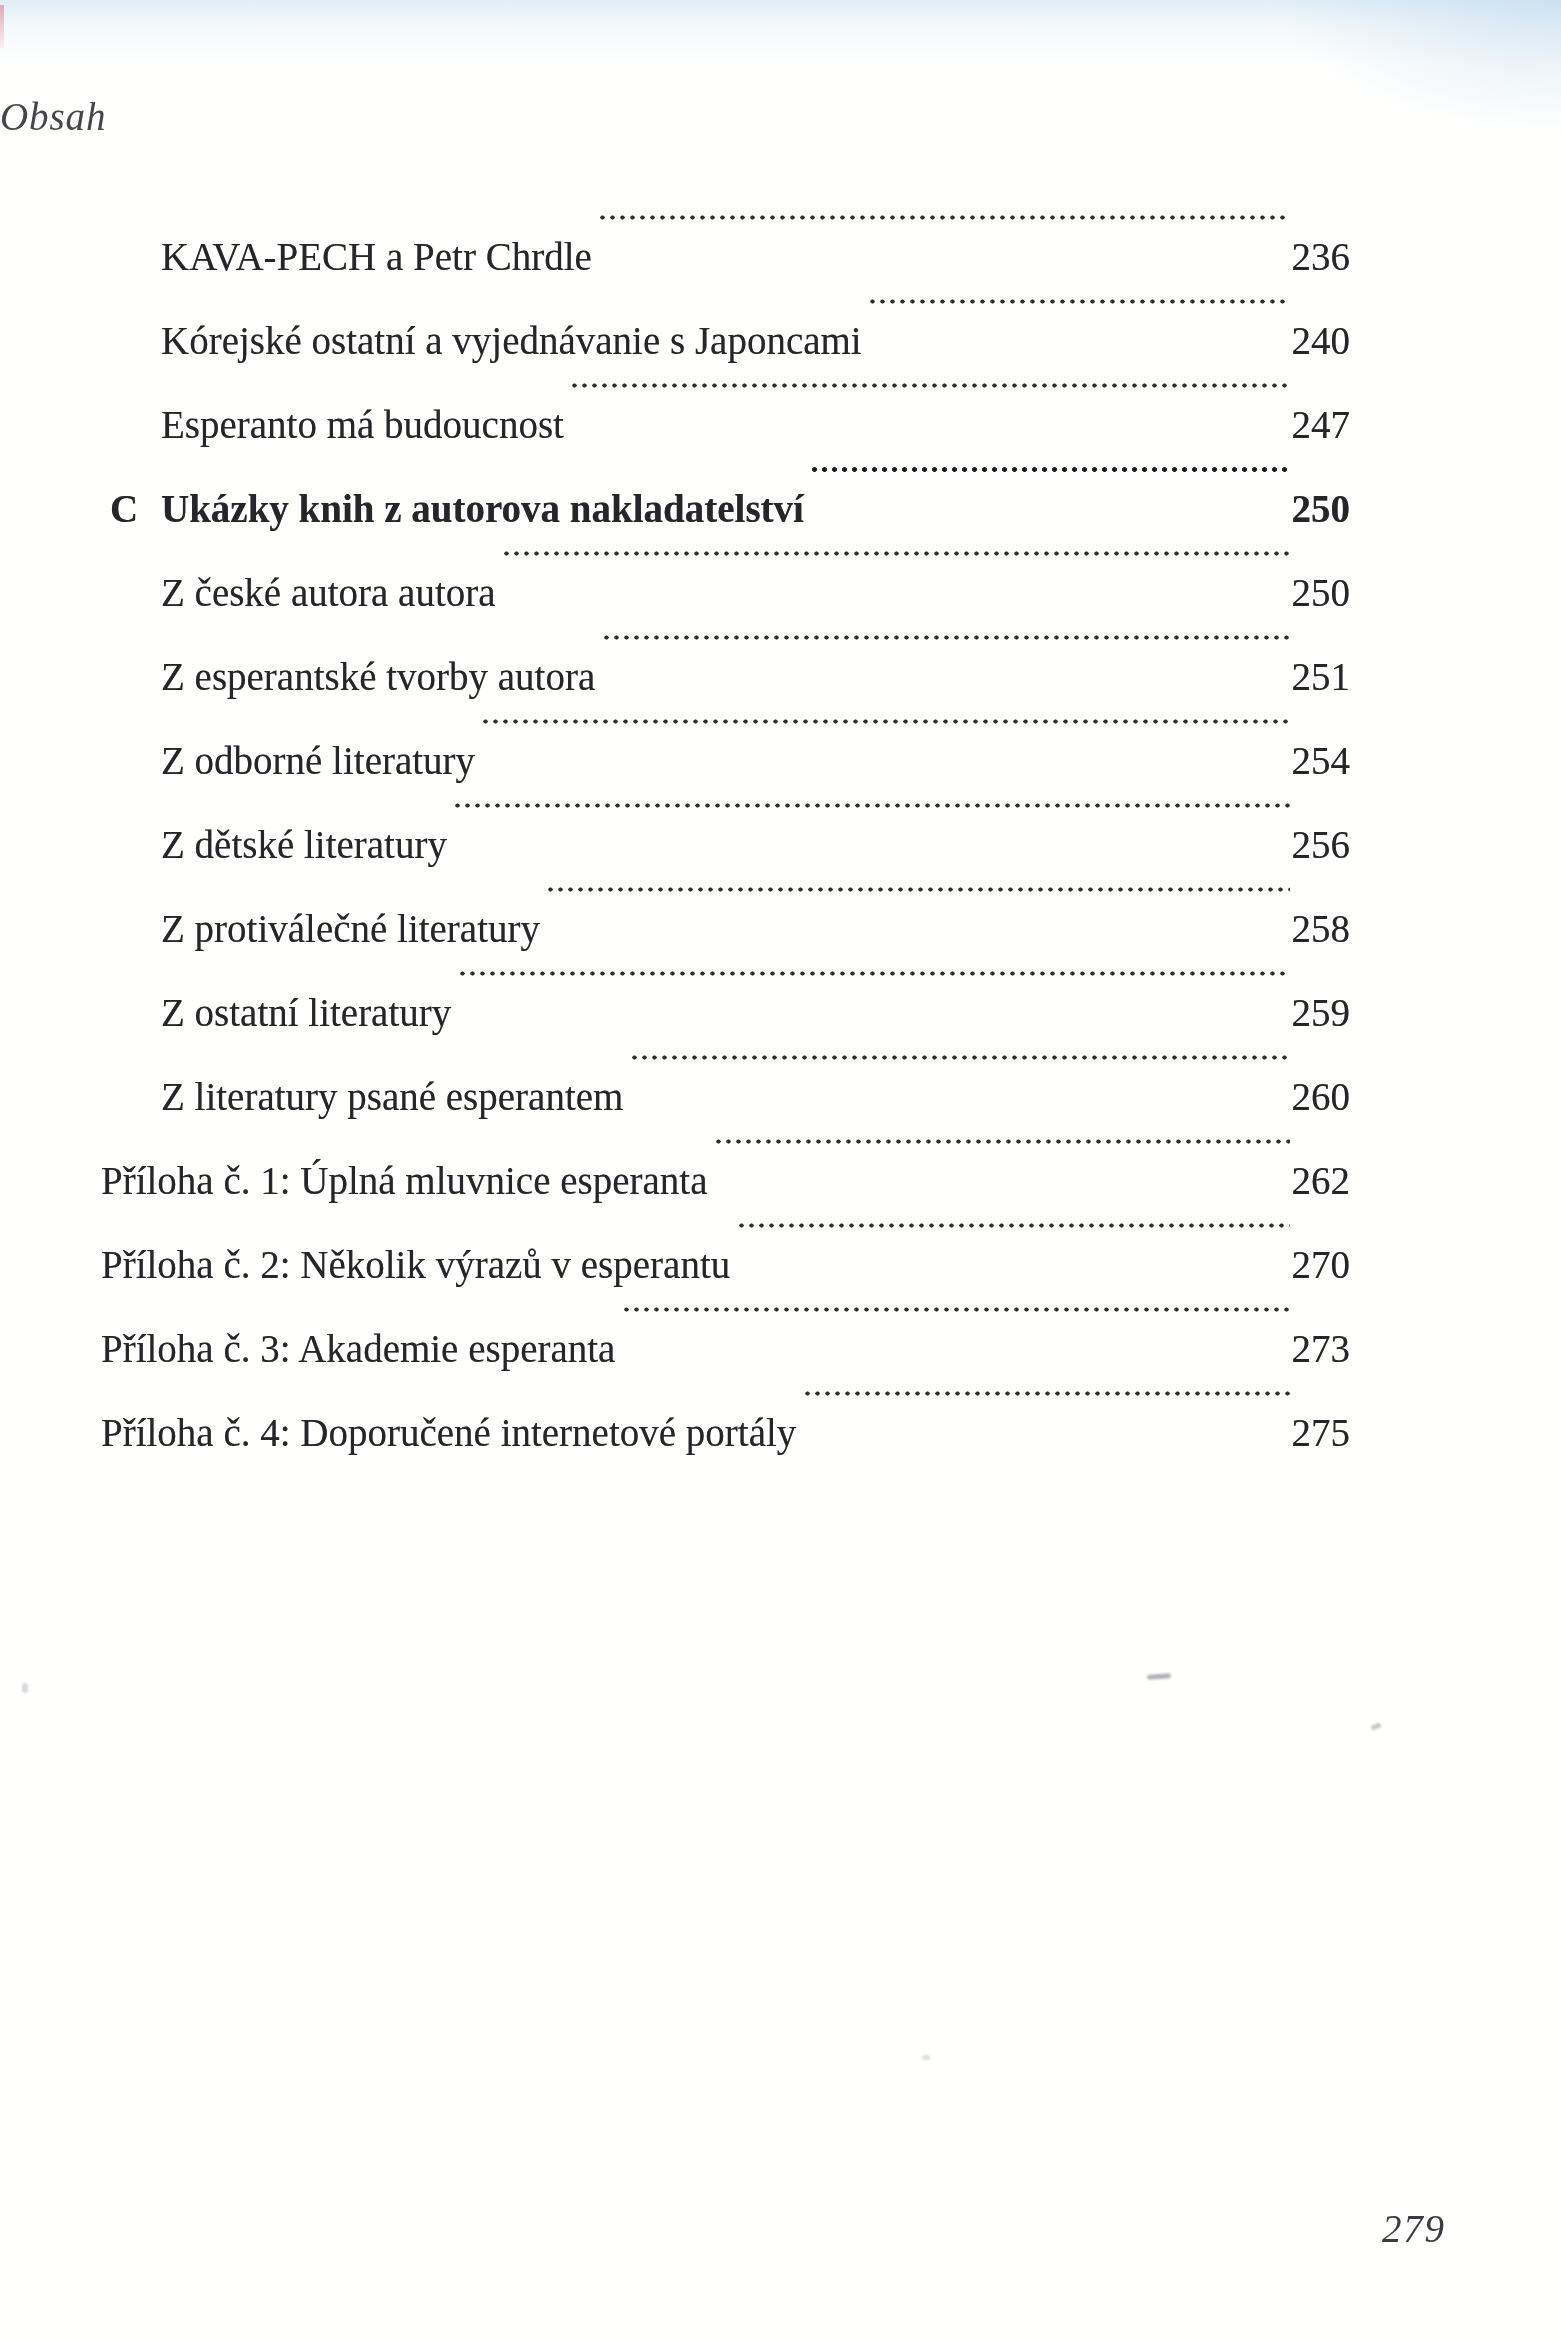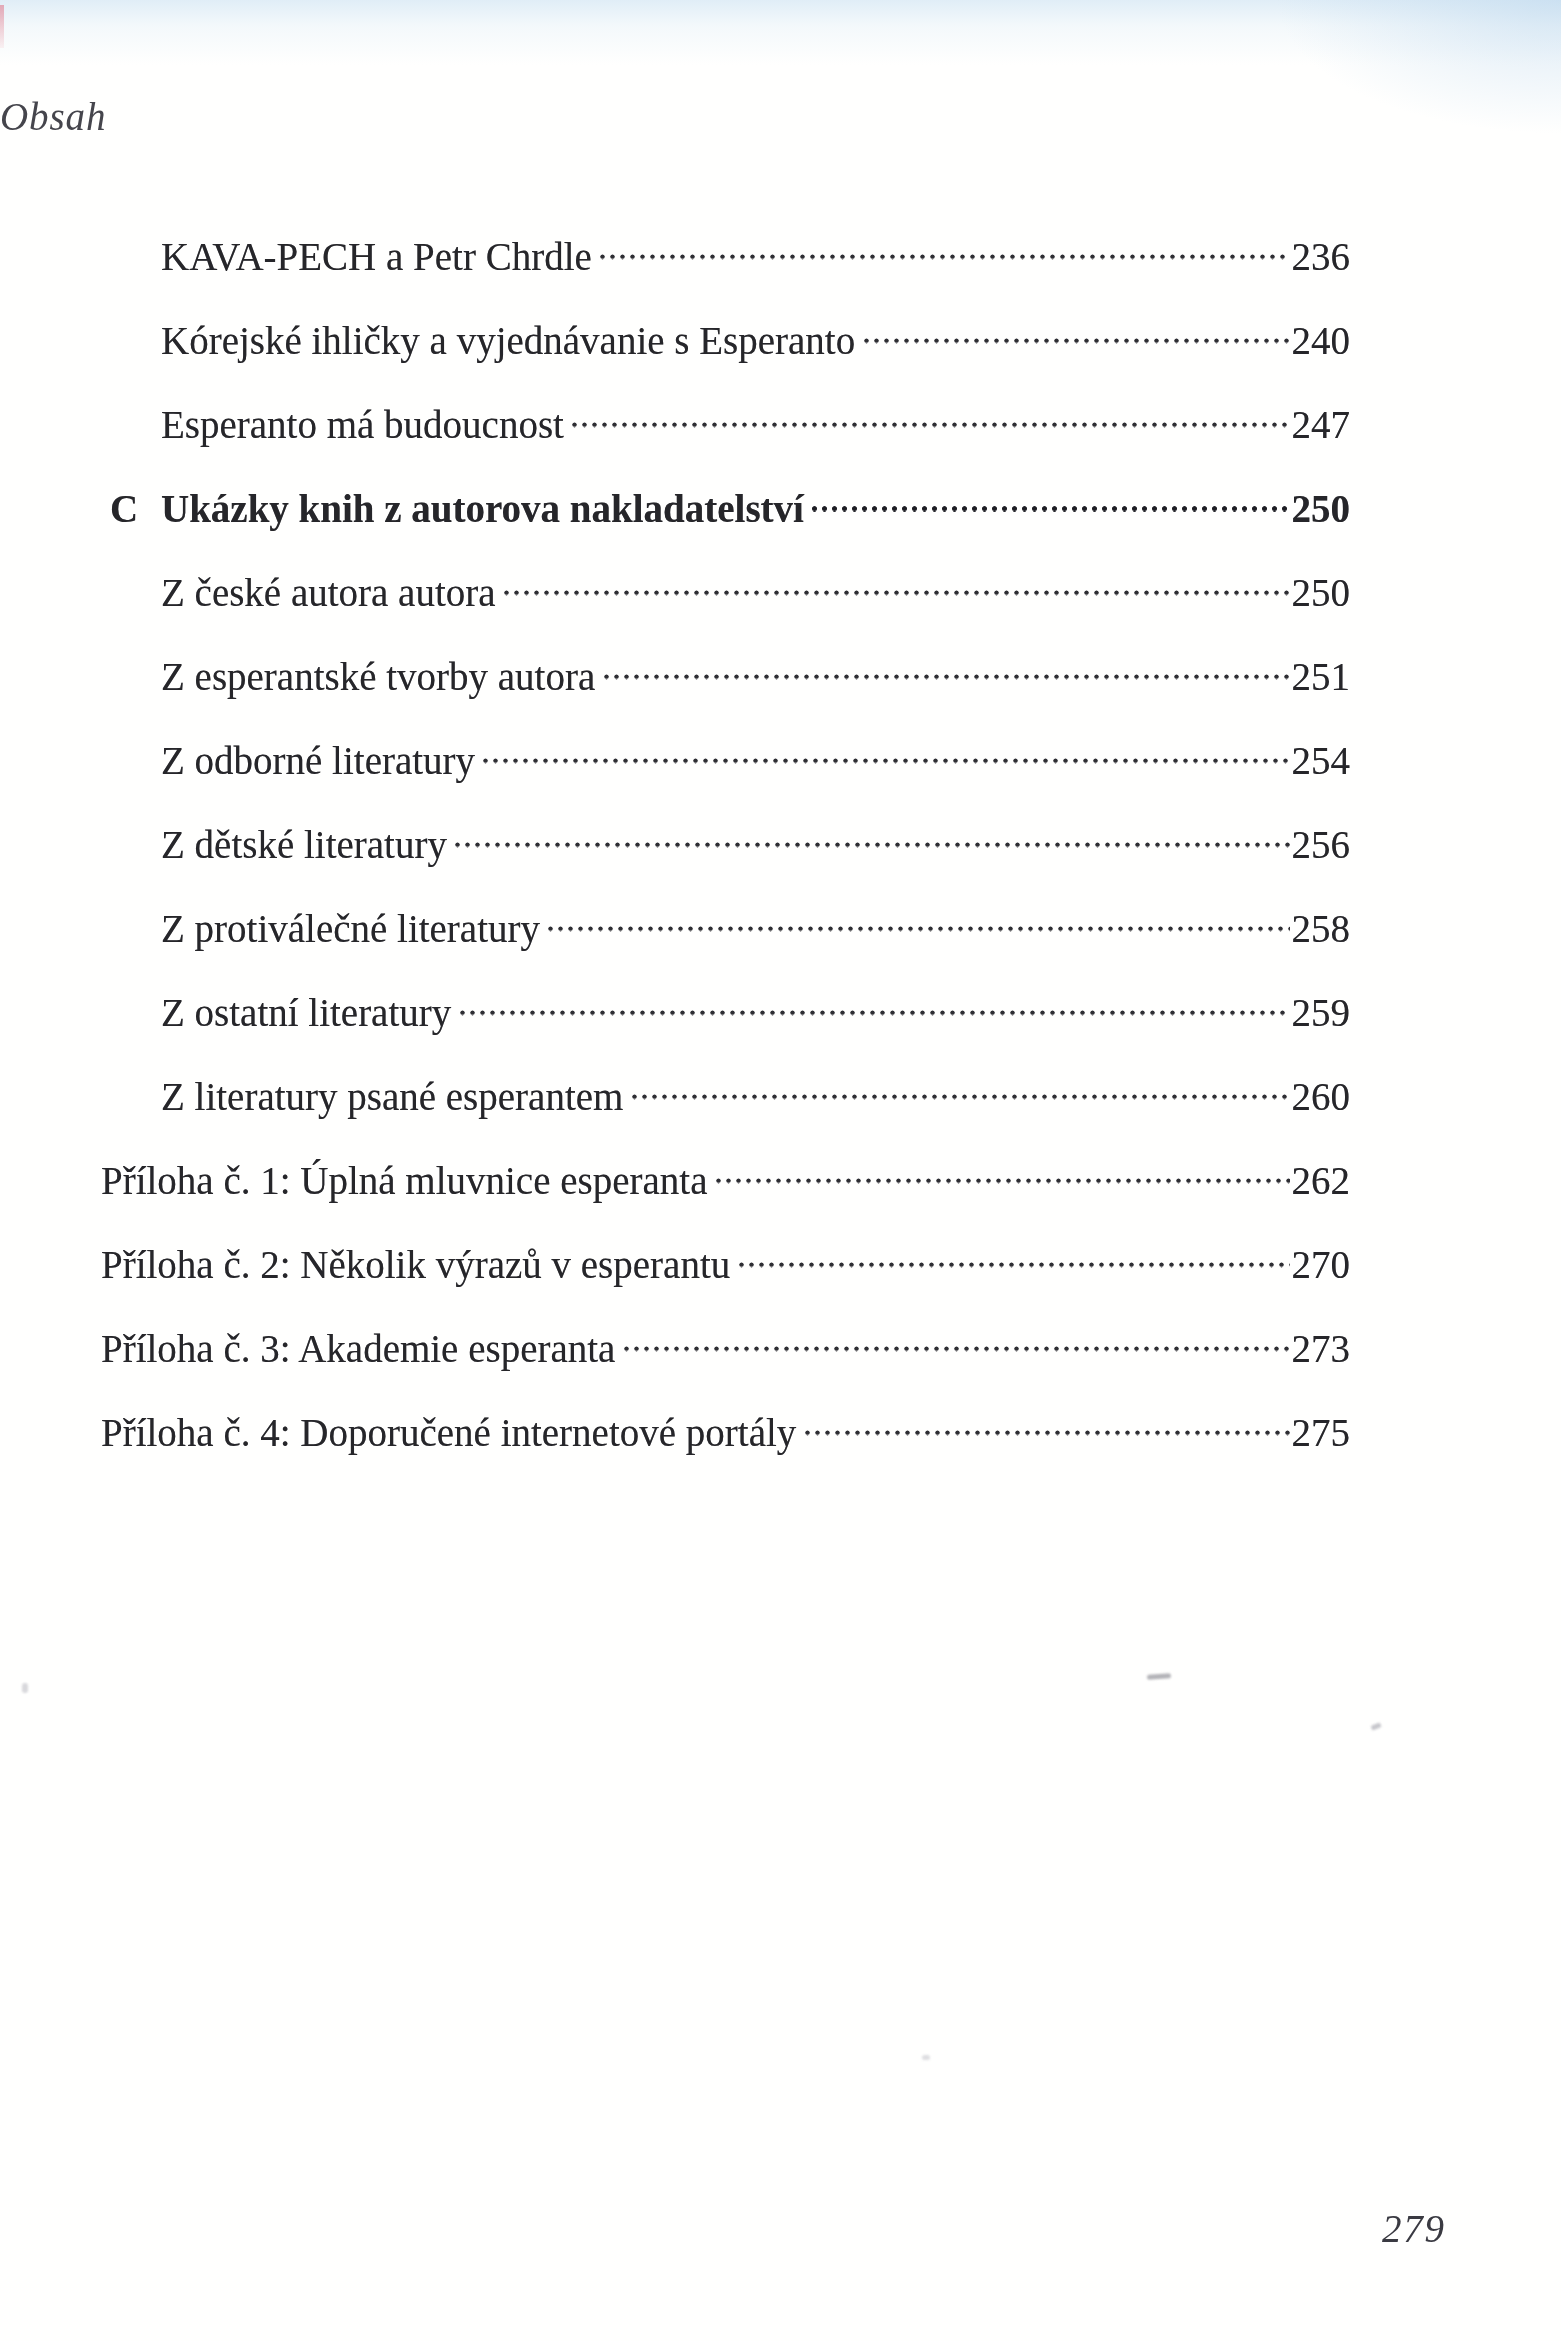--- a/index.html
+++ b/index.html
@@ -67,21 +67,21 @@
 
   
   .toc {
     position: absolute;
     top: 215px;
     left: 101px;
     width: 1249px;
   }
   .toc-row {
     display: flex;
-    align-items: center;
+    align-items: flex-start;
     height: 84px;
     line-height: 84px;
     font-size: 39px;
     white-space: nowrap;
     text-shadow: 0 0 0.5px rgba(20,20,28,.45);
   }
   .toc-row.sub { padding-left: 60px; }
   .toc-row.bold { font-weight: 700; }
   .section-letter {
     display: inline-block;
@@ -132,21 +132,21 @@
 
 <div class="page-header">Obsah</div>
 
 <div class="toc">
     <div class="toc-row sub">
       <span class="toc-label">KAVA-PECH a Petr Chrdle</span>
       <span class="leader"></span>
       <span class="toc-page">236</span>
     </div>
     <div class="toc-row sub">
-      <span class="toc-label">Kórejské ihličky a vyjednávanie s Esperanto</span>
+      <span class="toc-label">Kórejské ostatní a vyjednávanie s Japoncami</span>
       <span class="leader"></span>
       <span class="toc-page">240</span>
     </div>
     <div class="toc-row sub">
       <span class="toc-label">Esperanto má budoucnost</span>
       <span class="leader"></span>
       <span class="toc-page">247</span>
     </div>
     <div class="toc-row bold">
       <span class="section-letter">C</span>

